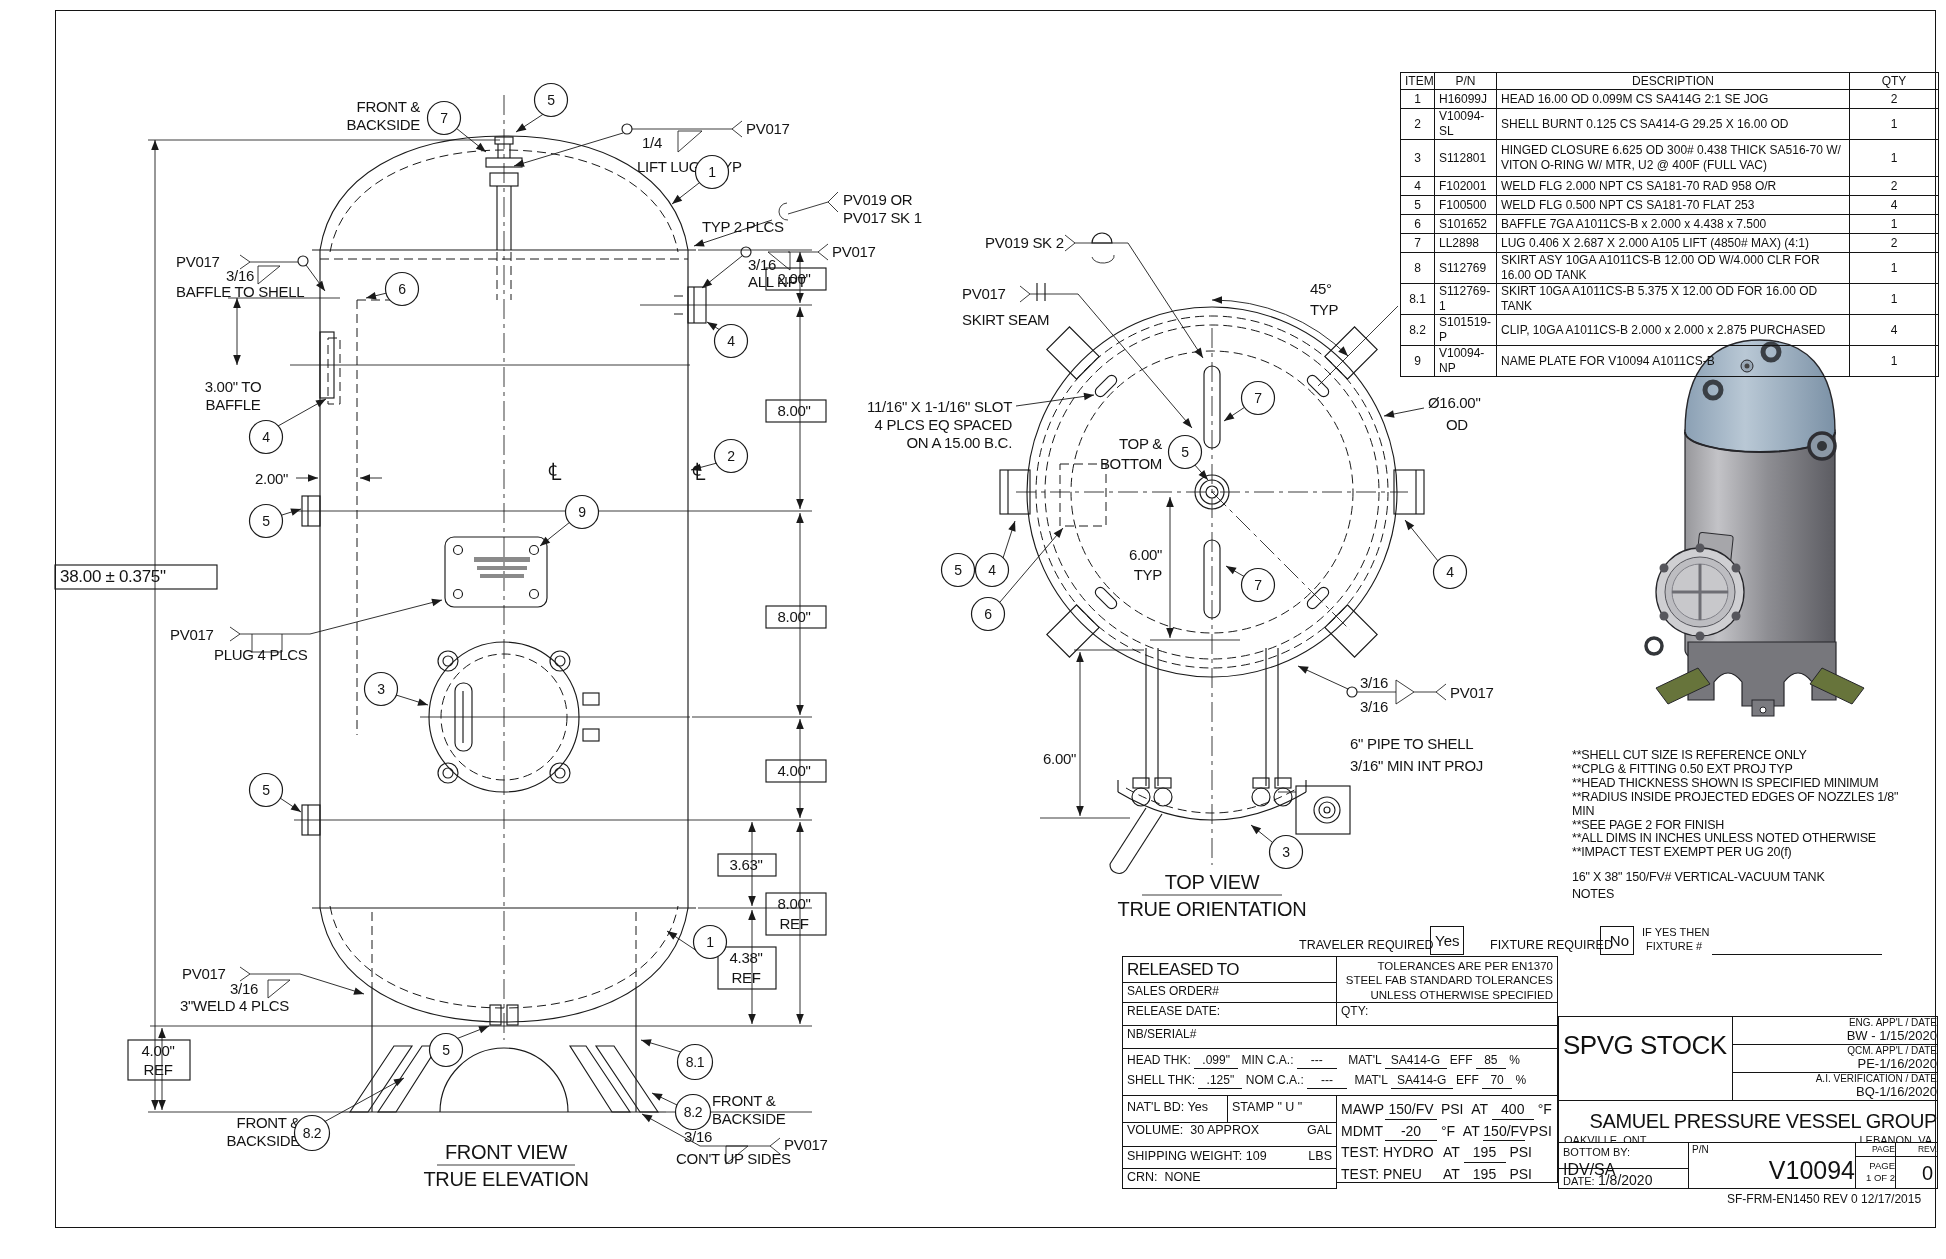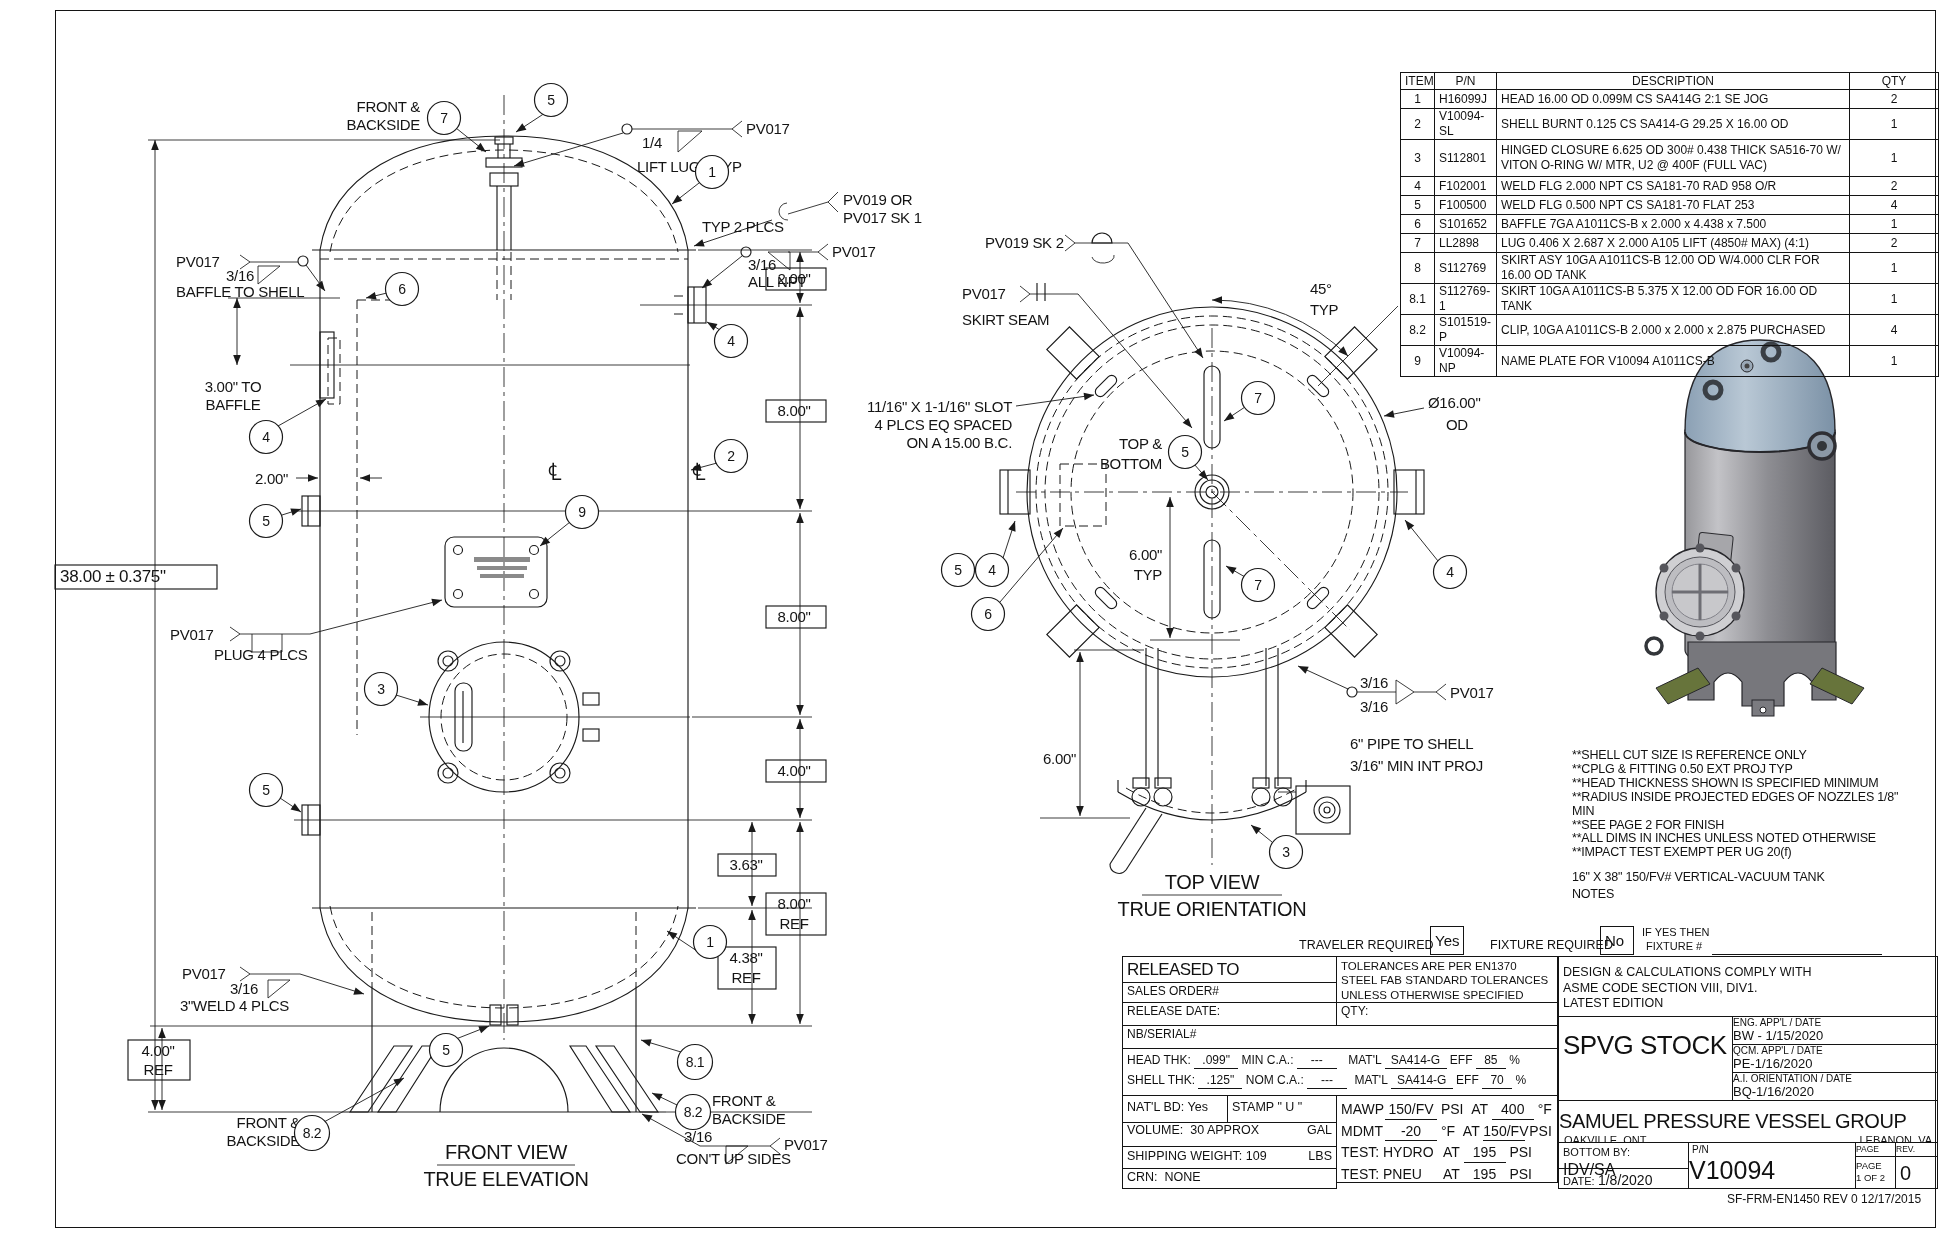--- a/index.html
+++ b/index.html
@@ -26,21 +26,21 @@
   .ptable th{font-weight:normal;text-align:center;height:16px}
   .ptable td{height:18px}
   .ptable td.c{text-align:center}
   
   .notes{position:absolute;left:1572px;top:749px;width:345px;font-size:12.5px;line-height:13.9px;letter-spacing:-0.2px}
   .notes .tank{margin-top:11px}
   .notes .hd{margin-top:3px}
   
   .tb{position:absolute;border:1.3px solid #141414;box-sizing:border-box;font-size:12px;padding:1px 4px;overflow:hidden;line-height:1.25}
   .tx{position:absolute;white-space:nowrap}
-  .ctr{text-align:left}
+  .ctr{text-align:right}
   .u{display:inline-block;border-bottom:1.1px solid #141414;text-align:center}
   .flexr{display:flex;justify-content:space-between}
   .small{font-size:10px}
 </style>
 </head>
 <body>
 
 <div class="page">
   <div class="sheet-border"></div>
 
@@ -696,36 +696,31 @@
   <div class="tb" style="left:1122px;top:1168px;width:215px;height:21px;font-size:12.5px">
     <span>CRN:</span>&nbsp;&nbsp;<span>NONE</span>
   </div>
   <div class="tb" style="left:1336px;top:1095px;width:222px;height:88px;font-size:14px;padding-top:5px">
     <div><span style="display:inline-block;width:44px">MAWP</span><span class="u" style="width:52px">150/FV</span> <span>PSI</span>&nbsp;&nbsp;<span>AT</span> <span class="u" style="width:42px">400</span> <span>°F</span></div>
     <div style="margin-top:3px"><span style="display:inline-block;width:44px">MDMT</span><span class="u" style="width:52px">-20</span> <span>°F</span>&nbsp;&nbsp;<span>AT</span> <span class="u" style="width:42px">150/FV</span> <span>PSI</span></div>
     <div style="margin-top:3px"><span style="display:inline-block;width:102px">TEST:  HYDRO</span><span>AT</span> <span class="u" style="width:42px">195</span> <span>PSI</span></div>
     <div style="margin-top:3px"><span style="display:inline-block;width:102px">TEST:  PNEU</span><span>AT</span> <span class="u" style="width:42px">195</span> <span>PSI</span></div>
   </div>
 
-  <div class="tb ctr" style="left:1558px;top:956px;width:380px;height:61px;font-size:12.5px;padding-top:8px">
-    <div>DESIGN &amp; CALCULATIONS COMPLY WITH</div>
-      <div>ASME CODE SECTION VIII, DIV1.</div>
-      <div>LATEST EDITION</div>
-  </div>
   <div class="tb" style="left:1558px;top:1016px;width:175px;height:85px;font-size:26px;letter-spacing:-0.5px;padding-top:12px">SPVG STOCK</div>
   <div class="tb ctr" style="left:1732px;top:1016px;width:206px;height:29px;padding:0">
     <div class="small">ENG. APP'L / DATE</div>
       <div style="font-size:13px;margin-top:-2px">BW - 1/15/2020</div>
   </div>
   <div class="tb ctr" style="left:1732px;top:1044px;width:206px;height:29px;padding:0">
     <div class="small">QCM. APP'L / DATE</div>
       <div style="font-size:13px;margin-top:-2px">PE-1/16/2020</div>
   </div>
   <div class="tb ctr" style="left:1732px;top:1072px;width:206px;height:29px;padding:0">
-    <div class="small">A.I. ORIENTATION / DATE</div>
+    <div class="small">A.I. VERIFICATION / DATE</div>
       <div style="font-size:13px;margin-top:-2px">BQ-1/16/2020</div>
   </div>
   <div class="tb" style="left:1558px;top:1100px;width:380px;height:43px;padding:0">
     <div class="ctr" style="font-size:20px;letter-spacing:-0.4px;margin-top:8px">SAMUEL PRESSURE VESSEL GROUP</div>
     <div class="flexr" style="font-size:11px;padding:0 5px">
       <span>OAKVILLE, ONT</span>
       <span>LEBANON, VA</span>
     </div>
   </div>
   <div class="tb" style="left:1558px;top:1142px;width:131px;height:47px;padding:0">

